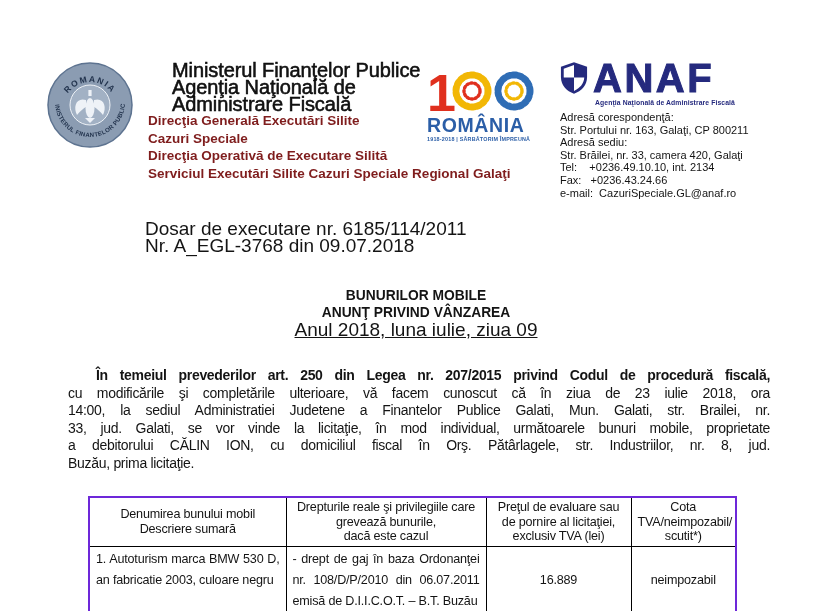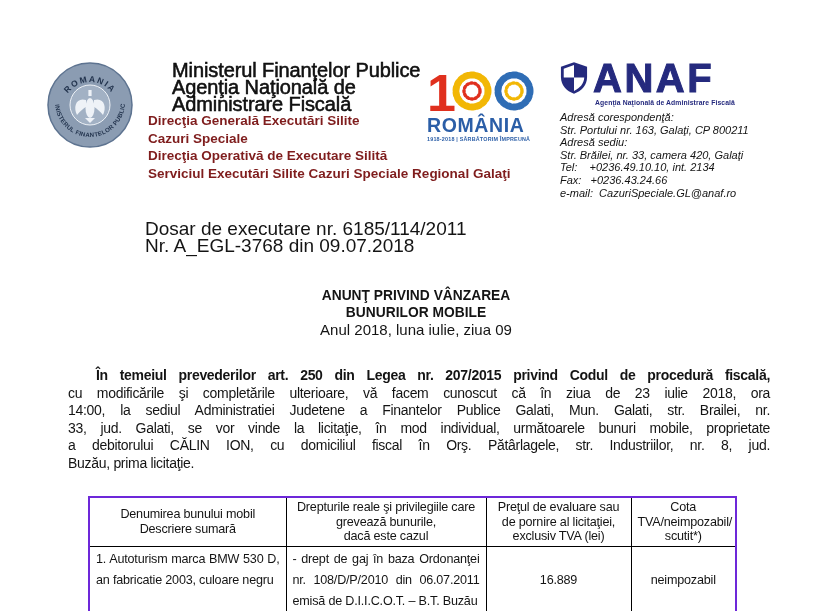--- a/index.html
+++ b/index.html
@@ -35,31 +35,31 @@
   .anaf-row { display: flex; align-items: center; gap: 5px; }
   .anaf-word {
     font-size: 40px; font-weight: bold; letter-spacing: 2.5px;
     color: #252a7e; line-height: 40px; -webkit-text-stroke: 1px #252a7e;
   }
   .anaf-sub {
     margin-left: 32px; width: 146px; text-align: center;
     font-size: 6.8px; font-weight: bold; color: #252a7e; margin-top: 1px;
     letter-spacing: 0.1px;
   }
-  .contact { left: 560px; top: 111px; font-style: italic; }
+  .contact { left: 560px; top: 111px; }
   .contact div { font-size: 11px; line-height: 12.6px; white-space: pre; }
 
   
   .case-info { left: 145px; top: 220px; }
   .case-info div { font-size: 19px; line-height: 17px; }
 
   
   .doc-title { left: 18px; top: 288px; width: 796px; text-align: center; }
   .doc-title .b { font-size: 13.8px; line-height: 16.8px; font-weight: bold; }
-  .doc-title .r { font-size: 15px; line-height: 16.8px; }
+  .doc-title .r { font-size: 19px; line-height: 16.8px; text-decoration: underline; }
 
   
   .body-par { left: 68px; top: 367px; width: 702px; }
   .body-par div {
     font-size: 14px; line-height: 17.6px; letter-spacing: -0.3px;
     text-align: justify; text-align-last: justify;
   }
   .body-par div.first { text-indent: 28px; font-weight: bold; }
   .body-par div.last { text-align-last: left; }
 
@@ -162,22 +162,22 @@
   <div>Fax:   +0236.43.24.66</div>
   <div>e-mail:  CazuriSpeciale.GL@anaf.ro</div>
 </div>
 
 <div class="abs case-info">
   <div>Dosar de executare nr. 6185/114/2011</div>
   <div>Nr. A_EGL-3768 din 09.07.2018</div>
 </div>
 
 <div class="abs doc-title">
+  <div class="b">BUNURILOR MOBILE</div>
   <div class="b">ANUNŢ PRIVIND VÂNZAREA</div>
-  <div class="b">BUNURILOR MOBILE</div>
   <div class="r">Anul 2018, luna iulie, ziua 09</div>
 </div>
 
 <div class="abs body-par">
   <div class="first">În temeiul prevederilor art. 250 din Legea nr. 207/2015 privind Codul de procedură fiscală,</div>
   <div>cu modificările şi completările ulterioare, vă facem cunoscut că în ziua de 23 iulie 2018, ora</div>
   <div>14:00, la sediul Administratiei Judetene a Finantelor Publice Galati, Mun. Galati, str. Brailei, nr.</div>
   <div>33, jud. Galati, se vor vinde la licitaţie, în mod individual, următoarele bunuri mobile, proprietate</div>
   <div>a debitorului CĂLIN ION, cu domiciliul fiscal în Orş. Pătârlagele, str. Industriilor, nr. 8, jud.</div>
   <div class="last">Buzău, prima licitaţie.</div>

